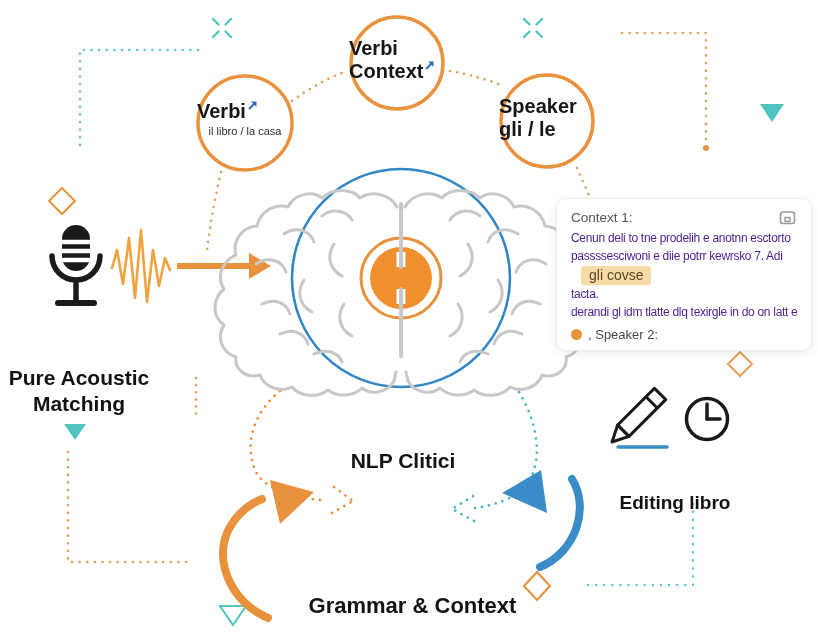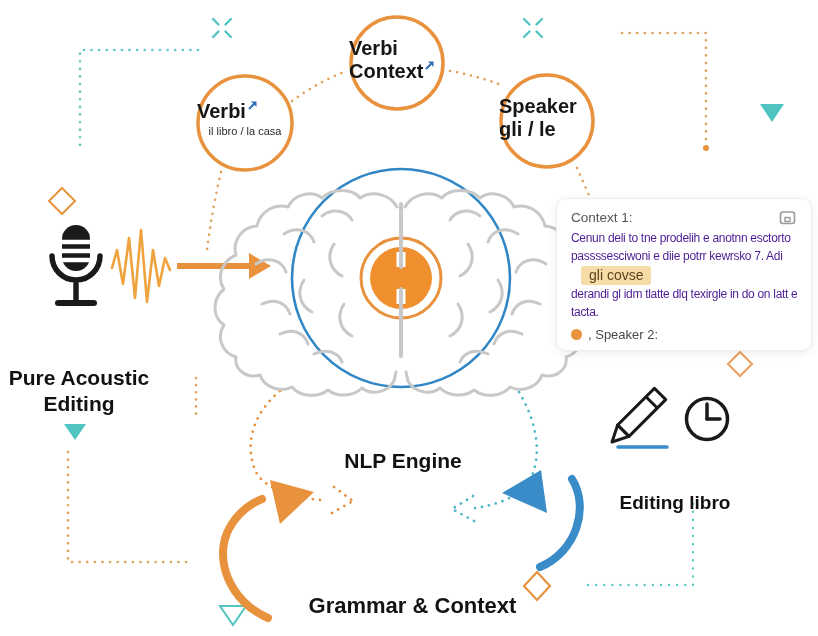--- a/index.html
+++ b/index.html
@@ -169,43 +169,43 @@
           </svg></span></div>
   </div>
 
   <div class="abs" style="left:499px;top:95px;width:96px;">
     <div class="bubble-title">Speaker</div>
     <div class="bubble-title">gli / le</div>
   </div>
 
   <div class="abs big-label" style="left:0px;top:333px;width:158px;font-size:21px;line-height:26px;">
     <div>Pure Acoustic</div>
-    <div>Editing</div>
-  </div>
-
-  <div class="abs big-label" style="left:318px;top:417px;width:170px;font-size:21px;">NLP Engine</div>
+    <div>Matching</div>
+  </div>
+
+  <div class="abs big-label" style="left:318px;top:417px;width:170px;font-size:21px;">NLP Clitici</div>
 
   <div class="abs big-label" style="left:290px;top:561px;width:245px;font-size:22px;">Grammar &amp; Context</div>
 
   <div class="abs big-label" style="left:600px;top:460px;width:150px;font-size:19px;">Editing libro</div>
 
   <div id="card" class="abs">
     <div class="card-head">
       <span class="speaker">Context 1:</span>
       <span>
         <svg width="18" height="16" viewBox="0 0 18 16">
           <rect x="1.5" y="2" width="14" height="11.5" rx="2.5" fill="none" stroke="#9a9a9a" stroke-width="1.6"></rect>
           <rect x="6" y="7.5" width="5" height="4" fill="none" stroke="#9a9a9a" stroke-width="1.4"></rect>
         </svg>
       </span>
     </div>
     <div class="tline">Cenun deli to tne prodelih e anotnn esctorto</div>
     <div class="tline">passssesciwoni e diie potrr kewrsko 7. Adi</div>
     <div><span class="thighlight">gli covse</span></div>
+    <div class="tline">tacta.</div>
     <div class="tline">derandi gl idm tlatte dlq texirgle in do on latt e</div>
-    <div class="tline">tacta.</div>
     <div class="card-foot">
       <span class="dot"></span>
       <span class="foot-txt">, Speaker 2:</span>
     </div>
   </div>
 
 </div>
 
 </body></html>

